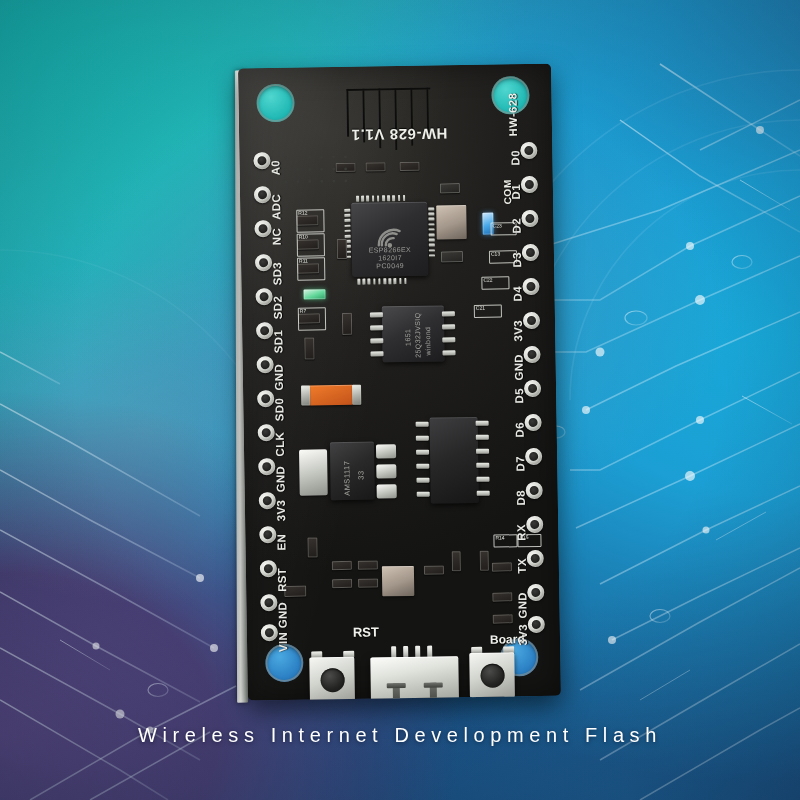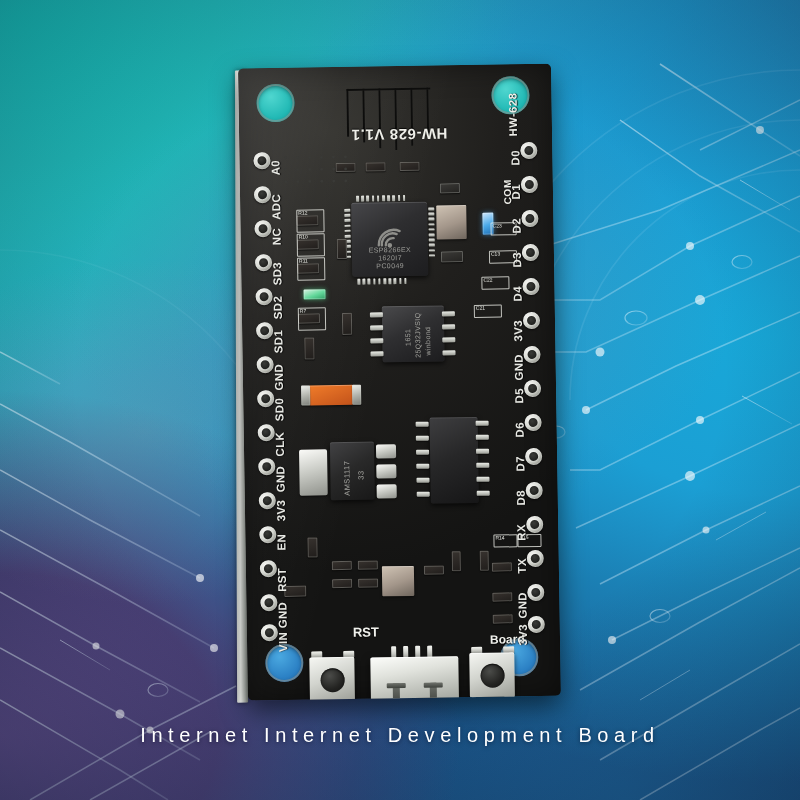--- a/index.html
+++ b/index.html
@@ -611,15 +611,15 @@
         <div class="pinlbl" style="left:276px;top:420px;transform:rotate(-90deg) translate(-100%,0);">D8</div>
         <div class="pinlbl" style="left:276px;top:454px;transform:rotate(-90deg) translate(-100%,0);">RX</div>
         <div class="pinlbl" style="left:276px;top:488px;transform:rotate(-90deg) translate(-100%,0);">TX</div>
         <div class="pinlbl" style="left:276px;top:522px;transform:rotate(-90deg) translate(-100%,0);">GND</div>
         <div class="pinlbl" style="left:276px;top:554px;transform:rotate(-90deg) translate(-100%,0);">3V3</div>
       </div>
 
     </div>
   </div>
 
-  <div class="caption">Internet Internet Development Board</div>
+  <div class="caption">Wireless Internet Development Flash</div>
 
 </div>
 
 </body></html>

